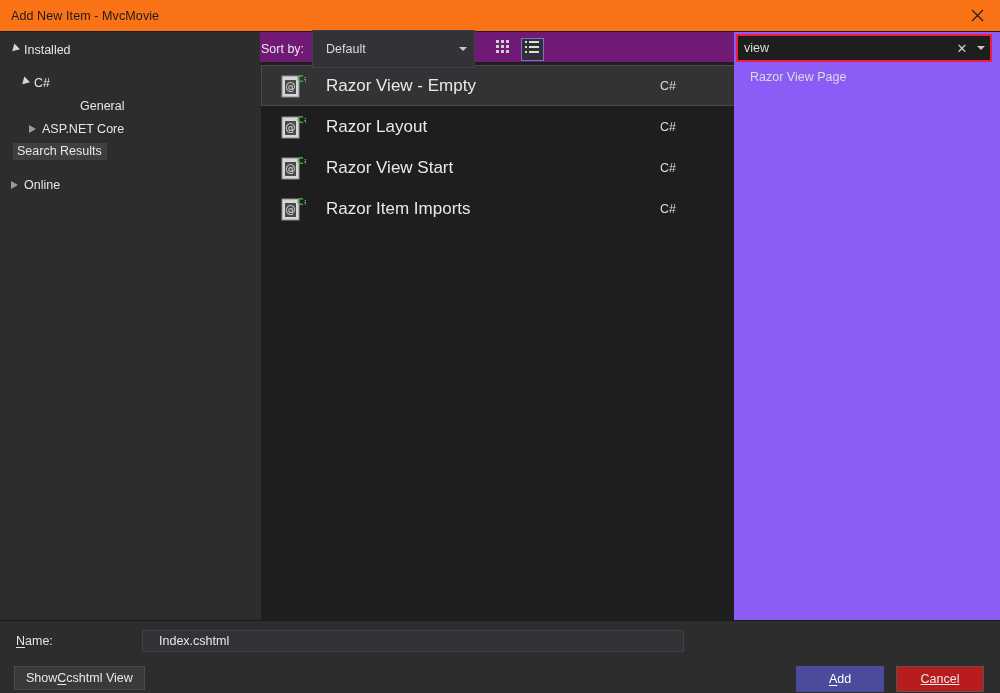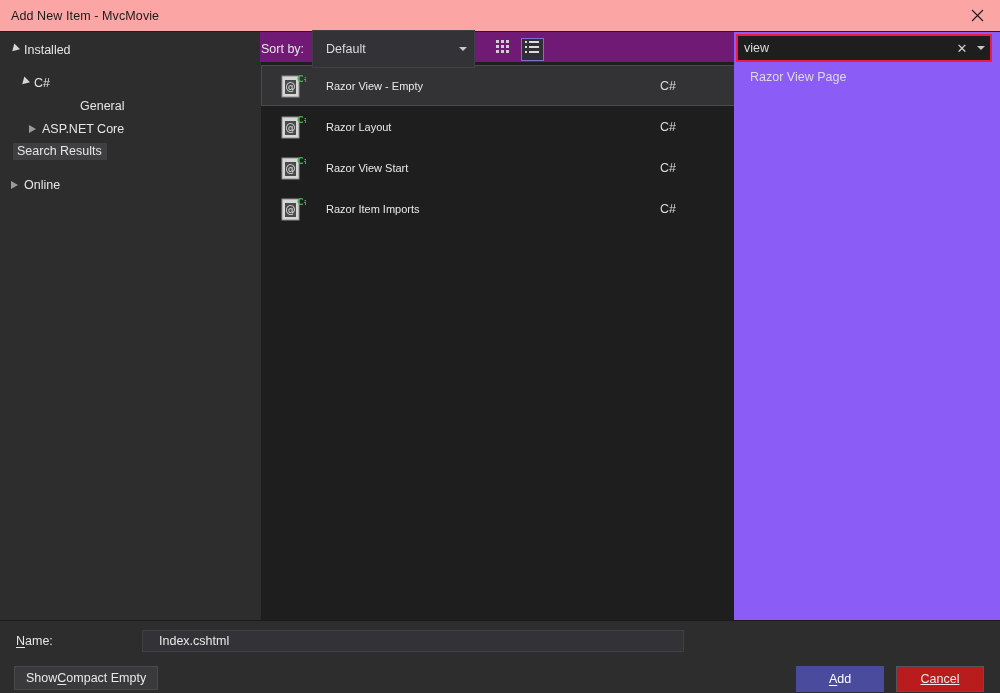--- a/index.html
+++ b/index.html
@@ -12,21 +12,21 @@
   .dialog {
     position: relative;
     width: 1000px; height: 693px;
     background: #2d2d2d;
     display: flex; flex-direction: column;
   }
 
   
   .titlebar {
     height: 32px; flex: 0 0 32px;
-    background: #fca5a5;
+    background: #f97316;
     display: flex; align-items: center;
     border-bottom: 1px solid #1f1f1f;
   }
   .titlebar .title {
     font-size: 12.5px; color: #1b1b1b;
     padding-left: 11px; letter-spacing: .1px;
     white-space: nowrap;
   }
   .titlebar .spacer { flex: 1 1 auto; }
   .close-btn {
@@ -129,21 +129,21 @@
     padding-top: 3px;
   }
   .item {
     height: 41px;
     display: flex; align-items: center;
     padding-left: 10px; cursor: pointer;
     border: 1px solid transparent;
   }
   .item.selected { background: #333336; border-color: #4a4a4d; }
   .item .icon { width: 40px; flex: 0 0 40px; display: flex; align-items: center; justify-content: center; }
-  .item .iname { flex: 1 1 auto; font-size: 11px; color: #e8e8e8; padding-left: 14px; }
+  .item .iname { flex: 1 1 auto; font-size: 17px; color: #e8e8e8; padding-left: 14px; }
   .item .ilang { flex: 0 0 auto; font-size: 12.5px; color: #dcdcdc; padding-right: 58px; }
 
   
   .details {
     width: 266px; flex: 0 0 266px;
     background: #8b5cf6;
     padding: 12px 0 0 16px;
   }
   .det-row { font-size: 12.5px; color: #dcdcdc; margin-bottom: 12px; }
   .det-row .k { font-weight: bold; color: #ffffff; margin-right: 7px; }
@@ -387,21 +387,21 @@
   </div>
 
   <div class="footer">
     <div class="name-row">
       <span class="name-label"><u>N</u><span>ame:</span></span>
       <input class="name-input" value="Index.cshtml" style="">
     </div>
     <div class="compact-btn">
       <span>Show </span>
         <u>C</u>
-        <span>ompact Empty</span>
+        <span>cshtml View</span>
     </div>
     <div class="btn-row">
       <div class="btn primary">
           <u>A</u>
           <span>dd</span>
         </div>
       <div class="btn secondary">
           <span>Cancel</span>
         </div>
     </div>

